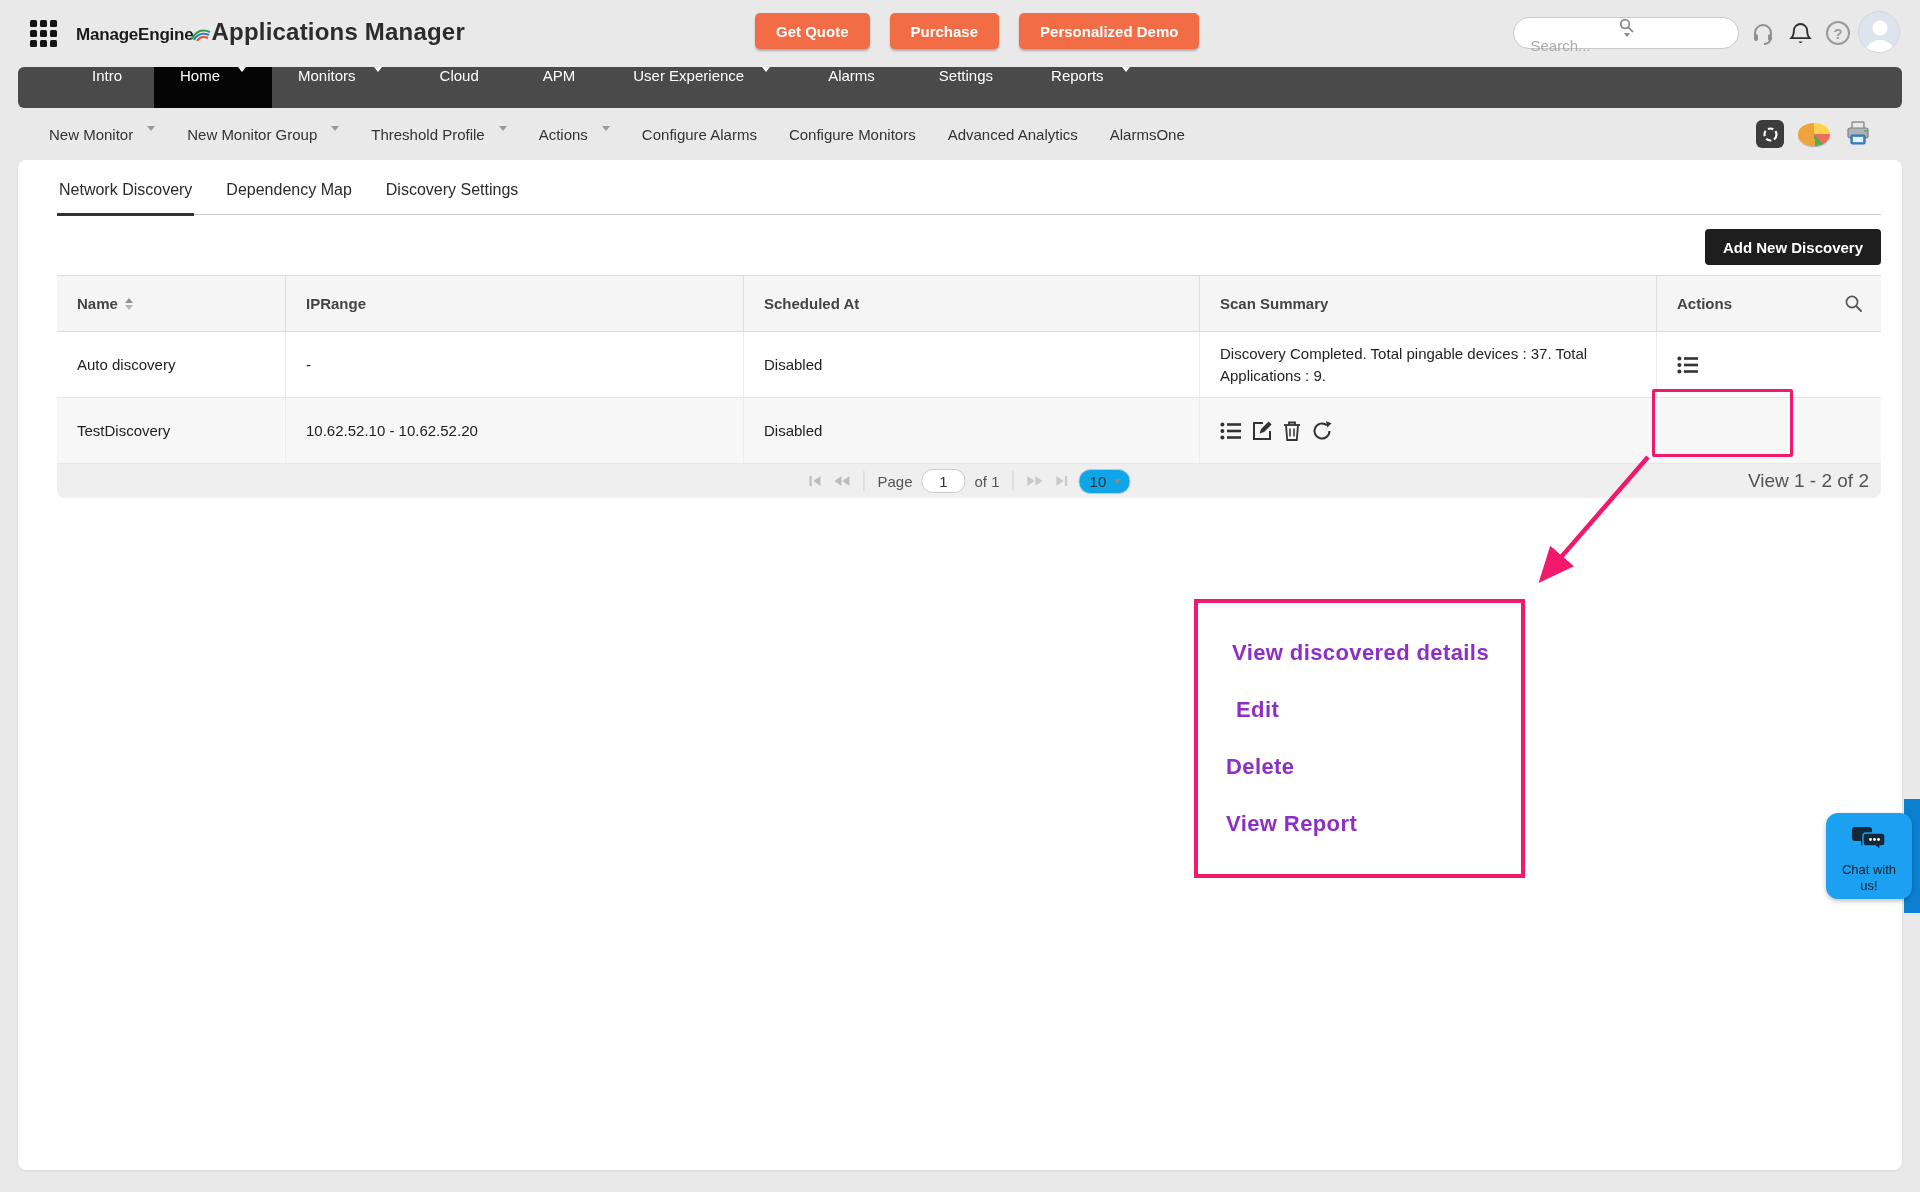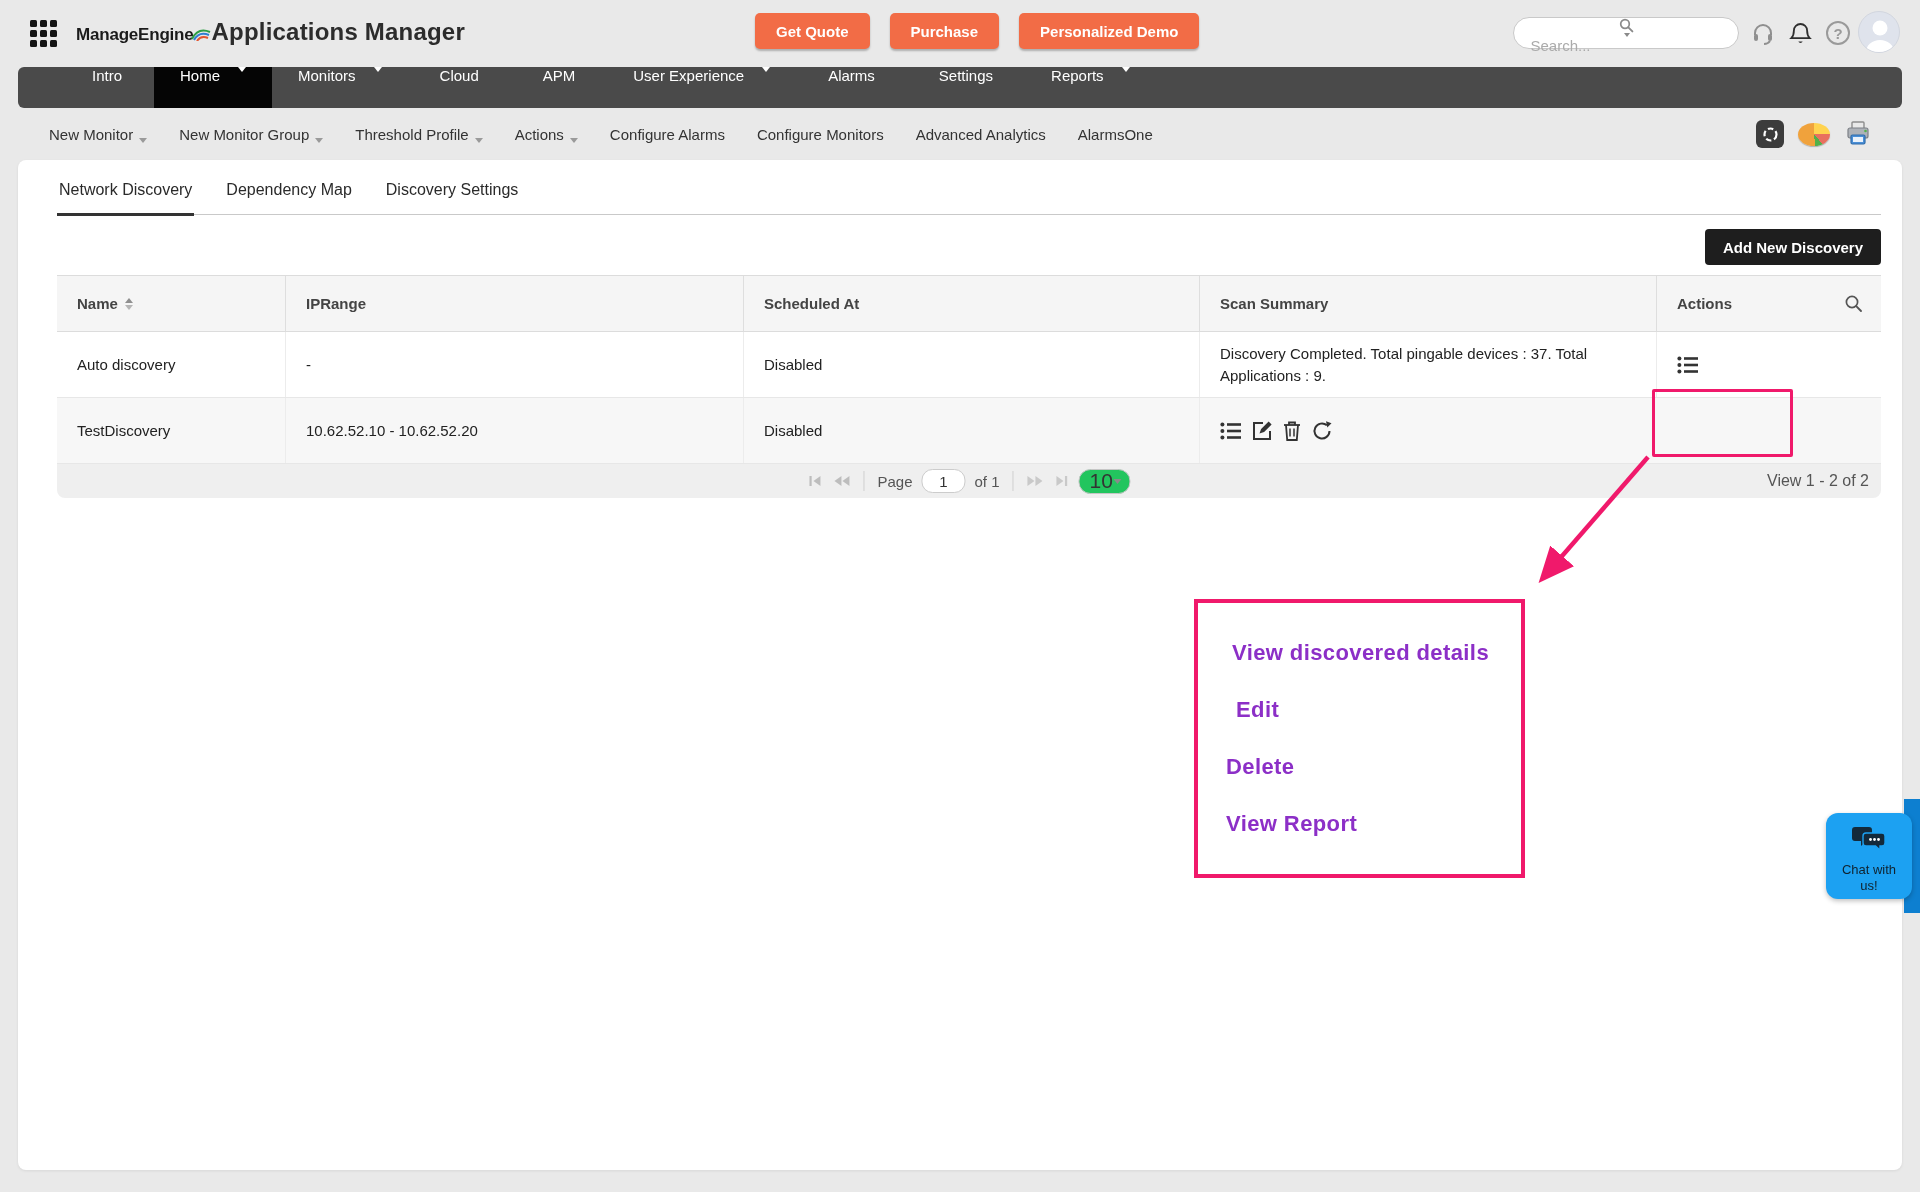--- a/index.html
+++ b/index.html
@@ -44,21 +44,21 @@
     border-radius:6px; display:flex; align-items:stretch; color:#fff; font-size:15px; padding-left:42px; }
   .nav-item { display:flex; padding:0 32px; cursor:pointer; white-space:nowrap; }
   .nav-item.has-caret { padding:0 26px; }
   .nav-item.active { background:#050505; padding:0 26px; }
   .nav-caret { width:0; height:0; border-left:4px solid transparent; border-right:4px solid transparent;
     border-top:5px solid #fff; margin-left:18px; }
 
   
   .toolbar { position:absolute; left:18px; top:108px; width:1884px; height:52px; display:flex; align-items:center;
     font-size:15px; color:#333; padding-left:15px; }
-  .tb-item { display:flex; align-items:flex-end; padding:0 16px; cursor:pointer; white-space:nowrap; }
+  .tb-item { display:flex; align-items:flex-start; padding:0 16px; cursor:pointer; white-space:nowrap;gap:8px; }
   .tb-caret { width:0; height:0; border-left:4px solid transparent; border-right:4px solid transparent;
     border-top:5px solid #9a9a9a; margin-left:6px; }
   .tb-icons { position:absolute; right:30px; top:12px; display:flex; align-items:center; gap:14px; }
   .aperture-btn { width:28px; height:28px; background:#3c3c3c; border-radius:6px; display:flex; align-items:center; justify-content:center; cursor:pointer; }
   .pie-icon { width:32px; height:23px; border-radius:50%;
     background:conic-gradient(from 210deg, #f0a23c 0 42%, #ffd34f 42% 66%, #e8705f 66% 80%, #52b04a 80% 90%, #f0a23c 90%);
     box-shadow:0 1px 1px rgba(0,0,0,.25); cursor:pointer; }
 
   
   .card { position:absolute; left:18px; top:160px; width:1884px; height:1010px; background:#fff;
@@ -94,24 +94,24 @@
   .action-icons { display:flex; align-items:center; gap:9px; }
   .action-icons span { cursor:pointer; display:flex; align-items:center; }
 
   .t-foot { display:flex; align-items:center; height:34px; background:#efefef; border-bottom-left-radius:8px;
     border-bottom-right-radius:8px; color:#555; position:relative; }
   .pager { position:absolute; left:50%; transform:translateX(-50%); display:flex; align-items:center; gap:9px; }
   .pg-sep { width:1px; height:20px; background:#cfcfcf; margin:0 4px; }
   .pg-btn { cursor:pointer; display:flex; align-items:center; }
   .page-input { width:44px; height:24px; border:1px solid #ccc; border-radius:11px; text-align:center;
     font-size:15px; color:#333; background:#fff; font-family:"Liberation Sans",sans-serif; outline:none; }
-  .size-select { min-width:52px; height:25px; border:1px solid #c6c6c6; border-radius:12px; background:#22c55e;
-    display:flex; align-items:center; justify-content:space-between; padding:0 8px 0 10px; cursor:pointer; font-size:21px; color:#333; }
+  .size-select { min-width:52px; height:25px; border:1px solid #c6c6c6; border-radius:12px; background:#0ea5e9;
+    display:flex; align-items:center; justify-content:space-between; padding:0 8px 0 10px; cursor:pointer; font-size:15px; color:#333; }
   .sel-caret { width:0;height:0;border-left:4px solid transparent;border-right:4px solid transparent;border-top:5px solid #8a8a8a; }
-  .view-label { position:absolute; right:12px; font-size:16px; color:#555; }
+  .view-label { position:absolute; right:12px; font-size:19px; color:#555; }
 
   
   .hl-rect { position:absolute; left:1652px; top:389px; width:141px; height:68px;
     border:3px solid #F0196B; border-radius:2px; pointer-events:none; }
   .anno-arrow { position:absolute; left:1505px; top:445px; pointer-events:none; }
   .anno-box { position:absolute; left:1194px; top:599px; width:331px; height:279px; background:#fff;
     border:4px solid #F0196B; display:flex; flex-direction:column; justify-content:space-evenly; padding:6px 0 6px 28px; }
   .anno-item { font-size:22px; font-weight:700; color:#8C2FC7; letter-spacing:0.4px;
     text-shadow:-1.5px -1.5px 0 #fff, 1.5px -1.5px 0 #fff, -1.5px 1.5px 0 #fff, 1.5px 1.5px 0 #fff, 0 0 5px #fff; }
 

